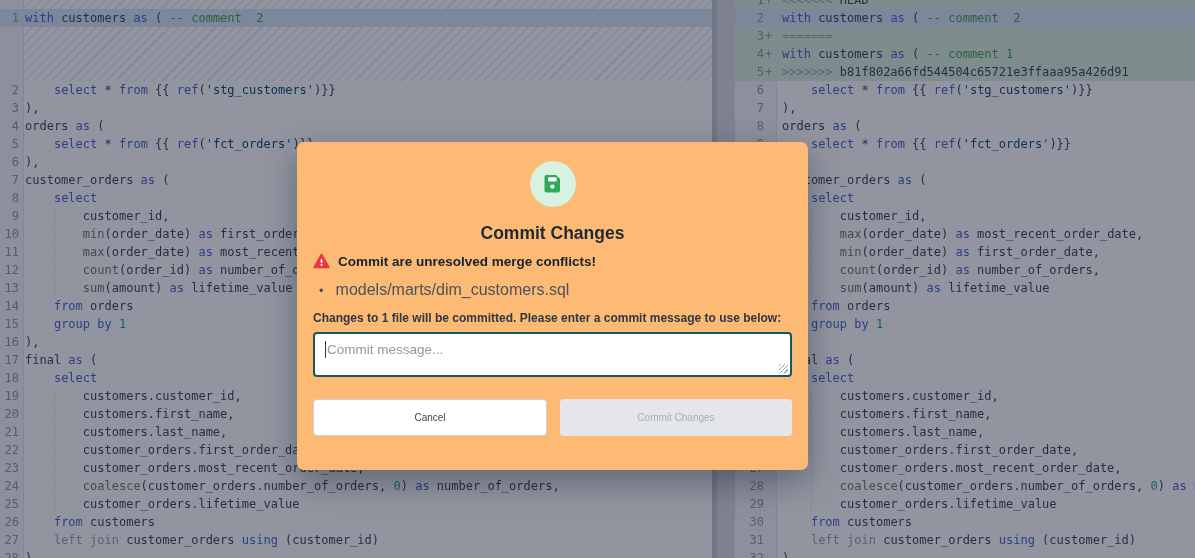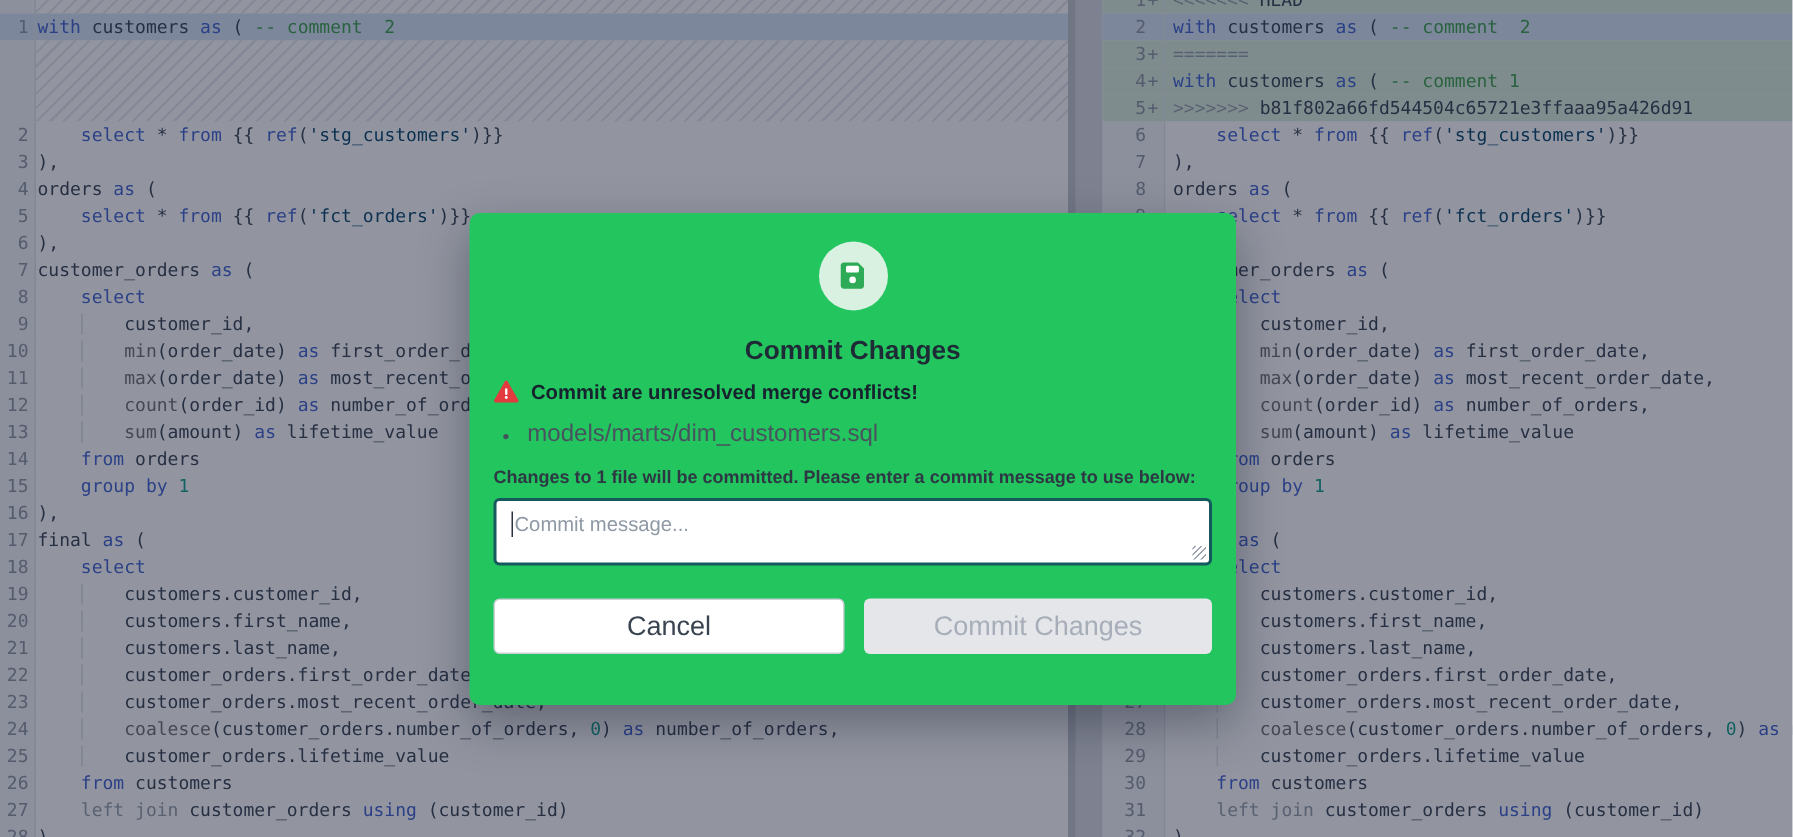--- a/index.html
+++ b/index.html
@@ -37,22 +37,22 @@
   .hl-add .g-cell, .hl-add .c-cell { background:#dcefdf; }
   .fill .c-cell { background:repeating-linear-gradient(135deg,#ffffff 0 5px,#e8eaee 5px 6.5px); }
 
   .tp { color:#3c4656; } .tk { color:#4465d0; } .tf { color:#737373; }
   .ts { color:#0c4a6e; } .tc { color:#3fa34d; } .tn { color:#18a08e; }
   .tg { color:#98a0aa; }
   .ig { background:linear-gradient(to right,#e2e5ea 0,#e2e5ea 1px,transparent 1px); }
 
   
   .backdrop { position:absolute; inset:0; background:rgba(13,20,44,0.45); z-index:10; }
-  .modal { position:absolute; left:313px; top:142px; width:511px; height:328px;
-           background:#22c55e; border-radius:7px; z-index:20; padding:0 16px;
+  .modal { position:absolute; left:297px; top:142px; width:511px; height:328px;
+           background:#fdba74; border-radius:7px; z-index:20; padding:0 16px;
            box-shadow:0 12px 32px rgba(10,16,35,0.35); }
   .m-icon-wrap { width:46px; height:46px; border-radius:50%; background:#d9f1e0;
                  margin:19px auto 0; display:flex; align-items:center; justify-content:center; }
   .m-title { margin-top:16px; text-align:center; font-size:17.5px; font-weight:bold;
              color:#1f2a37; line-height:20px; }
   .m-warning { margin-top:9px; display:flex; align-items:center; gap:8px; height:18px; }
   .m-warning-text { font-size:13.5px; font-weight:bold; color:#16232e; }
   .m-file-row { margin-top:12px; height:16px; display:flex; align-items:center; gap:12px;
                 padding-left:6px; }
   .m-bullet { color:#454f5b; font-size:13px; }
@@ -63,21 +63,21 @@
   textarea.commit-input { width:479px; height:45px; resize:none; display:block;
         border:2px solid #15595f; border-radius:4px; outline:none;
         padding:8px 12px; font-family:"Liberation Sans", sans-serif;
         font-size:13.5px; color:#2e3844; }
   textarea.commit-input::placeholder { color:#8e99a5; }
   .caret { position:absolute; left:12px; top:9px; width:1px; height:17px; background:#2b3440; }
   .grip { position:absolute; right:4px; bottom:4px; width:9px; height:9px;
           background:repeating-linear-gradient(315deg, transparent 0 2px, #9aa4ae 2px 3px);
           pointer-events:none; }
   .m-buttons { margin-top:22px; display:flex; gap:13px; }
-  .btn { flex:1; height:37px; border-radius:4px; font-size:18px;
+  .btn { flex:1; height:37px; border-radius:4px; font-size:10px;
          display:flex; align-items:center; justify-content:center; cursor:pointer;
          font-family:"Liberation Sans", sans-serif; }
   .btn-cancel { background:#fff; border:1px solid #ccd1d7; color:#3a4450; }
   .btn-commit { background:#e4e6e9; border:none; color:#a7aeb9; }
 </style>
 </head>
 <body>
 
 <div class="screen">
 
@@ -351,31 +351,31 @@
           </div>
           <div class="row">
             <div class="g-cell">
               <span class="lnum">13</span>
               <span class="mark"></span>
             </div>
             <div class="c-cell"><span>    </span><span class="ig">    </span><span class="tp">customer_id,</span></div>
           </div>
           <div class="row">
             <div class="g-cell">
+              <span class="lnum">15</span>
+              <span class="mark"></span>
+            </div>
+            <div class="c-cell"><span>    </span><span class="ig">    </span><span class="tf">max</span><span class="tp">(order_date) </span><span class="tk">as</span><span class="tp"> most_recent_order_date,</span></div>
+          </div>
+          <div class="row">
+            <div class="g-cell">
               <span class="lnum">14</span>
               <span class="mark"></span>
             </div>
             <div class="c-cell"><span>    </span><span class="ig">    </span><span class="tf">min</span><span class="tp">(order_date) </span><span class="tk">as</span><span class="tp"> first_order_date,</span></div>
-          </div>
-          <div class="row">
-            <div class="g-cell">
-              <span class="lnum">15</span>
-              <span class="mark"></span>
-            </div>
-            <div class="c-cell"><span>    </span><span class="ig">    </span><span class="tf">max</span><span class="tp">(order_date) </span><span class="tk">as</span><span class="tp"> most_recent_order_date,</span></div>
           </div>
           <div class="row">
             <div class="g-cell">
               <span class="lnum">16</span>
               <span class="mark"></span>
             </div>
             <div class="c-cell"><span>    </span><span class="ig">    </span><span class="tf">count</span><span class="tp">(order_id) </span><span class="tk">as</span><span class="tp"> number_of_orders,</span></div>
           </div>
           <div class="row">
             <div class="g-cell">

